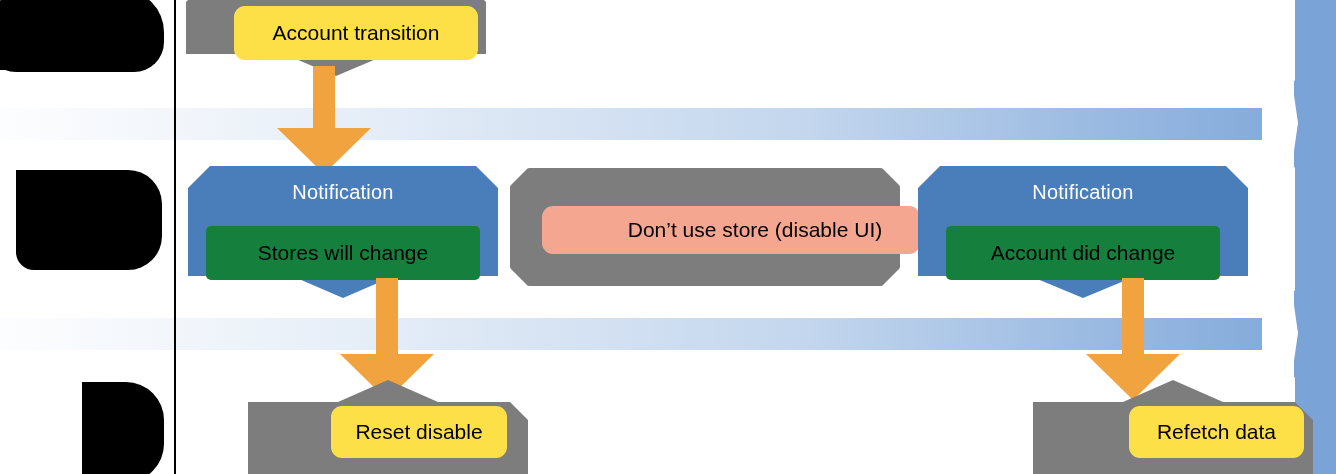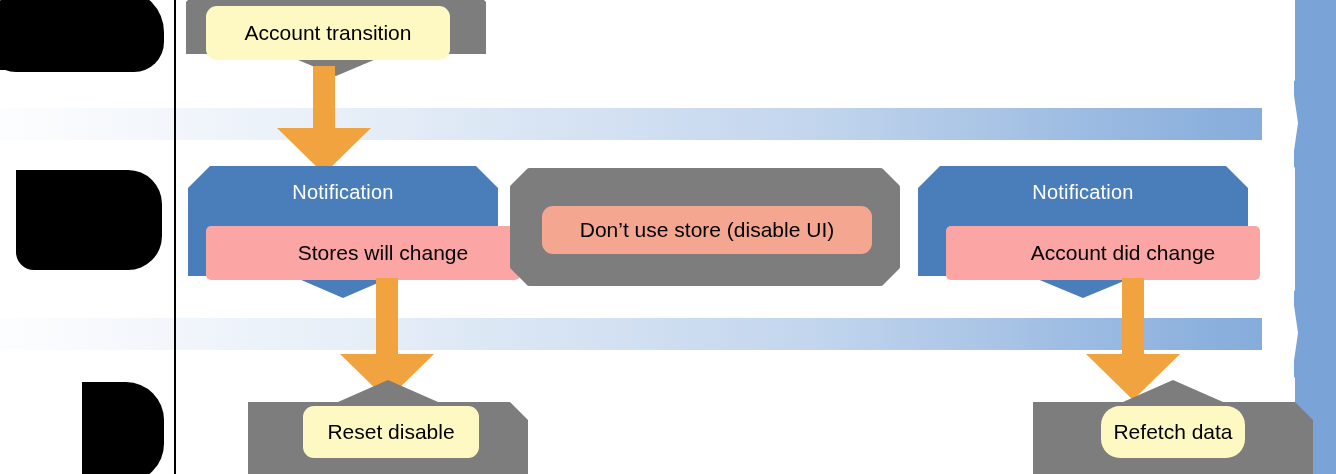--- a/index.html
+++ b/index.html
@@ -38,29 +38,29 @@
   .gray-box{position:absolute;background:#7d7d7d;}
   .gray-tl{clip-path:polygon(0 18px,18px 0,calc(100% - 18px) 0,100% 18px,100% calc(100% - 22px),calc(60% + 22px) calc(100% - 22px),50% 100%,calc(40% - 22px) calc(100% - 22px),0 calc(100% - 22px));}
   .gray-bot{clip-path:polygon(0 22px,calc(40% - 22px) 22px,50% 0,calc(60% + 22px) 22px,calc(100% - 18px) 22px,100% calc(22px + 18px),100% 100%,0 100%);}
   .gray-plain{border-radius:20px;clip-path:polygon(0 18px,18px 0,calc(100% - 18px) 0,100% 18px,100% calc(100% - 18px),calc(100% - 18px) 100%,18px 100%,0 calc(100% - 18px));}
 
   
   .note-box{position:absolute;background:#4a7ebb;}
   .note-shape{clip-path:polygon(0 22px,22px 0,calc(40% - 20px) 0,50% 0,calc(60% + 20px) 0,calc(100% - 22px) 0,100% 22px,100% calc(100% - 22px),calc(60% + 20px) calc(100% - 22px),50% 100%,calc(40% - 20px) calc(100% - 22px),0 calc(100% - 22px));}
   .note-title{position:absolute;left:0;right:0;top:14px;text-align:center;color:#ffffff;
      font-weight:normal;font-size:20px;line-height:24px;letter-spacing:0.2px;}
-  .note-body{position:absolute;background:#fca5a5;border-radius:5px;
+  .note-body{position:absolute;background:#15803d;border-radius:5px;
      display:flex;align-items:center;justify-content:center;
-     color:#000;font-size:21px;padding-left:40px;}
+     color:#000;font-size:21px;}
 
   
   .pill{position:absolute;display:flex;align-items:center;justify-content:center;
         border-radius:11px;font-size:21px;color:#000;}
-  .pill-green{background:#fef9c3;}
-  .pill-red{background:#f4a691;}
+  .pill-green{background:#fde047;margin-left:28px;}
+  .pill-red{background:#f4a691;padding-left:48px;}
 
   
   .arrow{position:absolute;}
   .arrow .shaft{position:absolute;left:50%;transform:translateX(-50%);width:22px;background:#f0a33f;top:0;}
   .arrow .head{position:absolute;left:50%;transform:translateX(-50%);width:94px;height:46px;background:#f0a33f;
      clip-path:polygon(0 0,100% 0,50% 100%);}
 </style>
 </head>
 <body>
 
@@ -121,17 +121,17 @@
     <div class="shaft" style="height:88px;"></div>
     <div class="head" style="top:76px;"></div>
   </div>
 
   <div class="gray-box gray-bot" style="left:248px;top:380px;width:280px;height:104px;"></div>
   <div class="pill pill-green" style="left:303px;top:406px;width:176px;height:52px;">
     <span>Reset disable</span>
   </div>
 
   <div class="gray-box gray-bot" style="left:1033px;top:380px;width:280px;height:104px;"></div>
-  <div class="pill pill-green" style="left:1101px;top:406px;width:144px;height:52px;border-radius:19px;">
+  <div class="pill pill-green" style="left:1101px;top:406px;width:175px;height:52px;">
     <span>Refetch data</span>
   </div>
 
 </div>
 
 </body></html>

